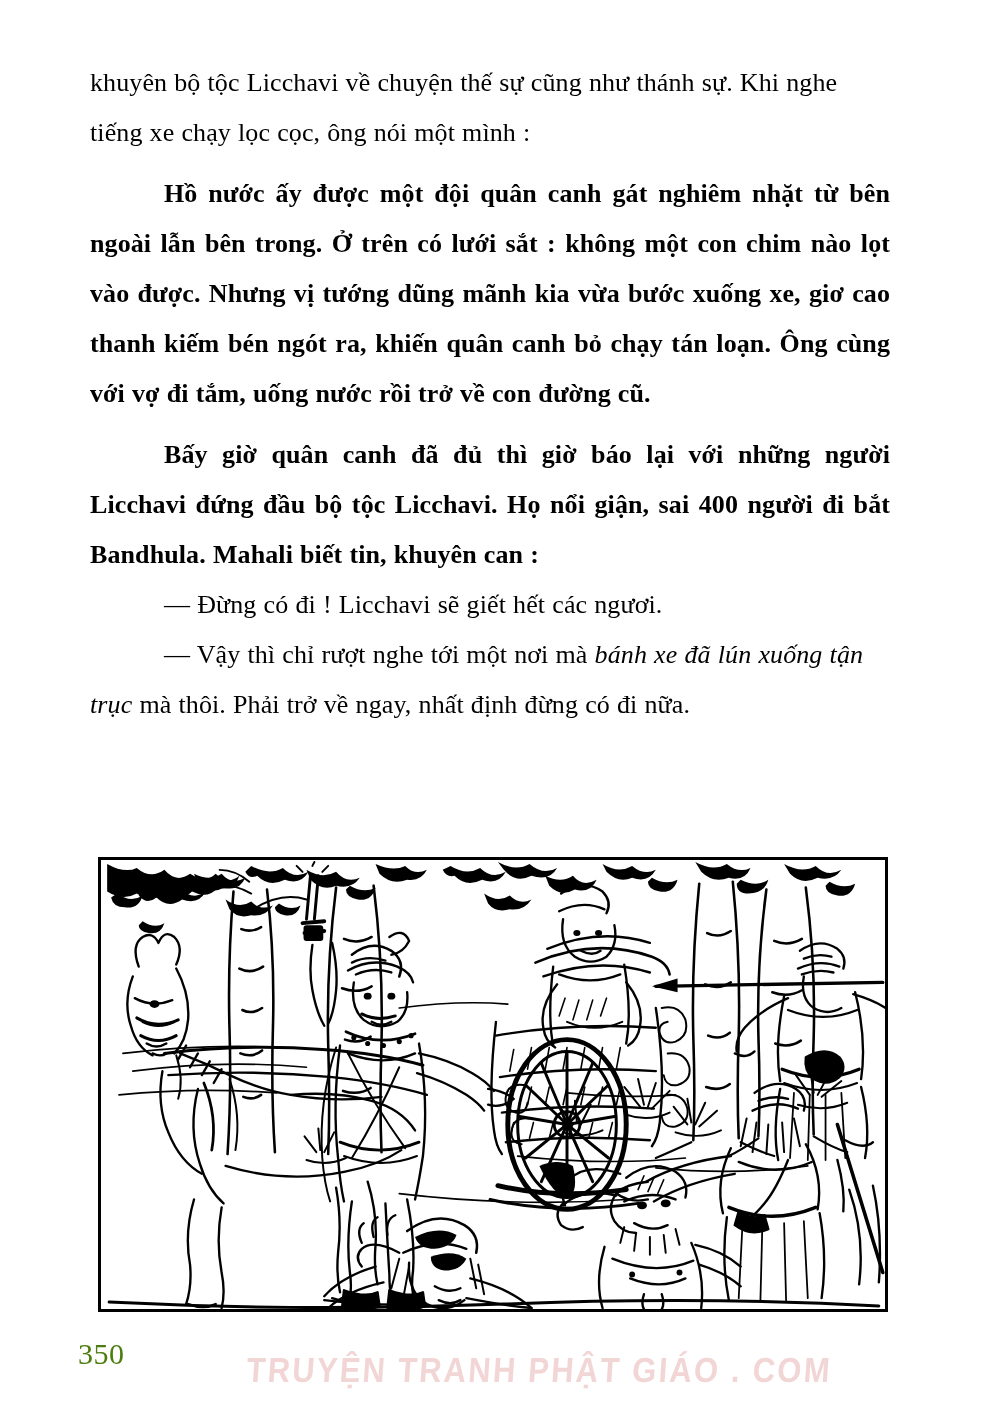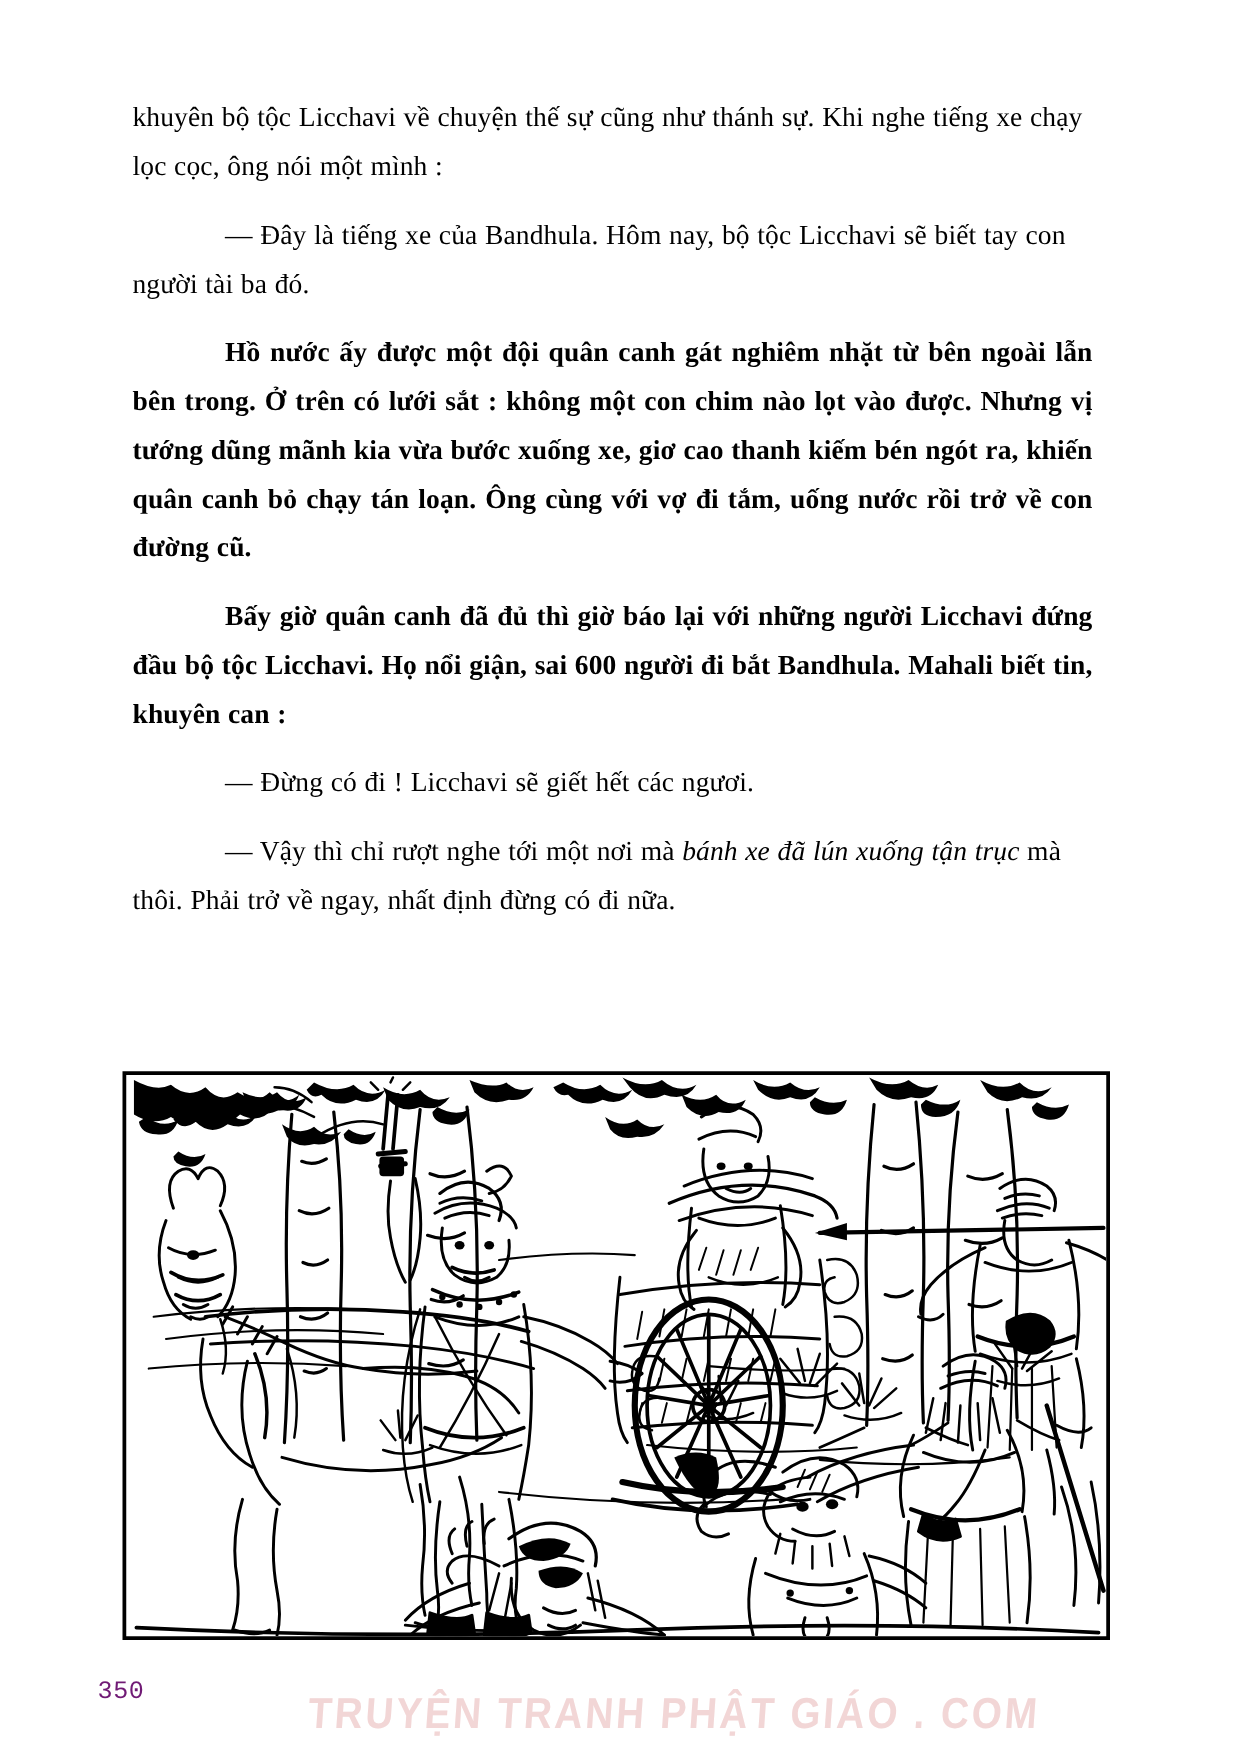--- a/index.html
+++ b/index.html
@@ -26,23 +26,23 @@
 
   
   #text-body {
     position: absolute;
     left: 90px;
     top: 58px;
     width: 800px;
   }
 
   p.para {
-    margin: 16px;
-    font-size: 22px;
-    line-height: 39px;
+    margin: 0;
+    font-size: 26px;
+    line-height: 50px;
     text-align: justify;
     text-justify: inter-word;
     letter-spacing: 0.1px;
     word-spacing: 0.5px;
     -webkit-font-smoothing: none;
   }
   p.para.indent {
     text-indent: 74px;
   }
   p.para.gap {
@@ -77,24 +77,24 @@
     display: block;
     width: 100%;
     height: 100%;
   }
 
   
   #page-number {
     position: absolute;
     left: 78px;
     top: 1337px;
-    font-family: Liberation Mono, monospace;
-    font-size: 20px;
+    font-family: Liberation Serif, serif;
+    font-size: 30px;
     line-height: 34px;
-    color: #701a75;
+    color: #4d7c0f;
     letter-spacing: 0.5px;
   }
 
   #watermark {
     position: absolute;
     left: 248px;
     top: 1351px;
     font-family: "Liberation Sans", "DejaVu Sans", sans-serif;
     font-size: 31px;
     line-height: 36px;
@@ -109,25 +109,24 @@
 </style>
 </head>
 <body>
 
 <div id="page">
 
   <div id="text-body">
 
     <p class="para noj">khuyên bộ tộc Licchavi về chuyện thế sự cũng như thánh sự. Khi nghe tiếng xe chạy lọc cọc, ông nói một mình :</p>
 
-    <p class="para dialogue">— Đây là tiếng xe của Bandhula. Hôm nay, bộ tộc Licchavi sẽ biết tay con người tài ba đó.</p>
 
     <p class="para indent gap">Hồ nước ấy được một đội quân canh gát nghiêm nhặt từ bên ngoài lẫn bên trong. Ở trên có lưới sắt : không một con chim nào lọt vào được. Nhưng vị tướng dũng mãnh kia vừa bước xuống xe, giơ cao thanh kiếm bén ngót ra, khiến quân canh bỏ chạy tán loạn. Ông cùng với vợ đi tắm, uống nước rồi trở về con đường cũ.</p>
 
-    <p class="para indent gap">Bấy giờ quân canh đã đủ thì giờ báo lại với những người Licchavi đứng đầu bộ tộc Licchavi. Họ nổi giận, sai 600 người đi bắt Bandhula. Mahali biết tin, khuyên can :</p>
+    <p class="para indent gap">Bấy giờ quân canh đã đủ thì giờ báo lại với những người Licchavi đứng đầu bộ tộc Licchavi. Họ nổi giận, sai 400 người đi bắt Bandhula. Mahali biết tin, khuyên can :</p>
 
     <p class="para dialogue">— Đừng có đi ! Licchavi sẽ giết hết các ngươi.</p>
 
 
     <p class="para dialogue"><span>— Vậy thì chỉ rượt nghe tới một nơi mà </span><i class="ital">bánh xe đã lún xuống tận trục</i><span> mà thôi. Phải trở về ngay, nhất định đừng có đi nữa.</span></p>
 
   </div>
 
   <div id="illustration">
     <svg viewBox="0 0 790 455" xmlns="http://www.w3.org/2000/svg">

